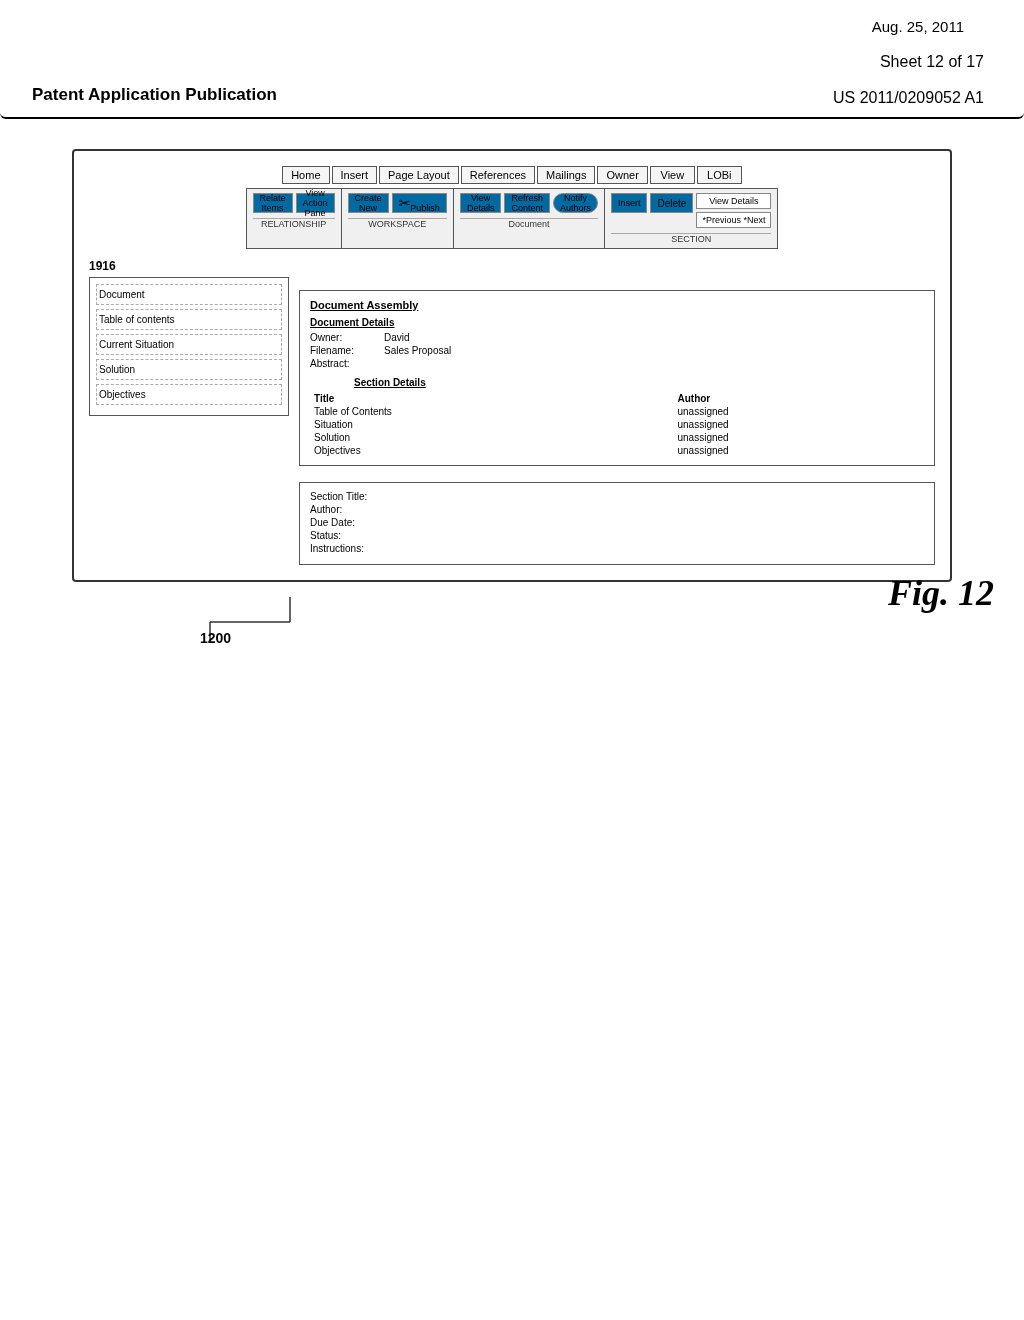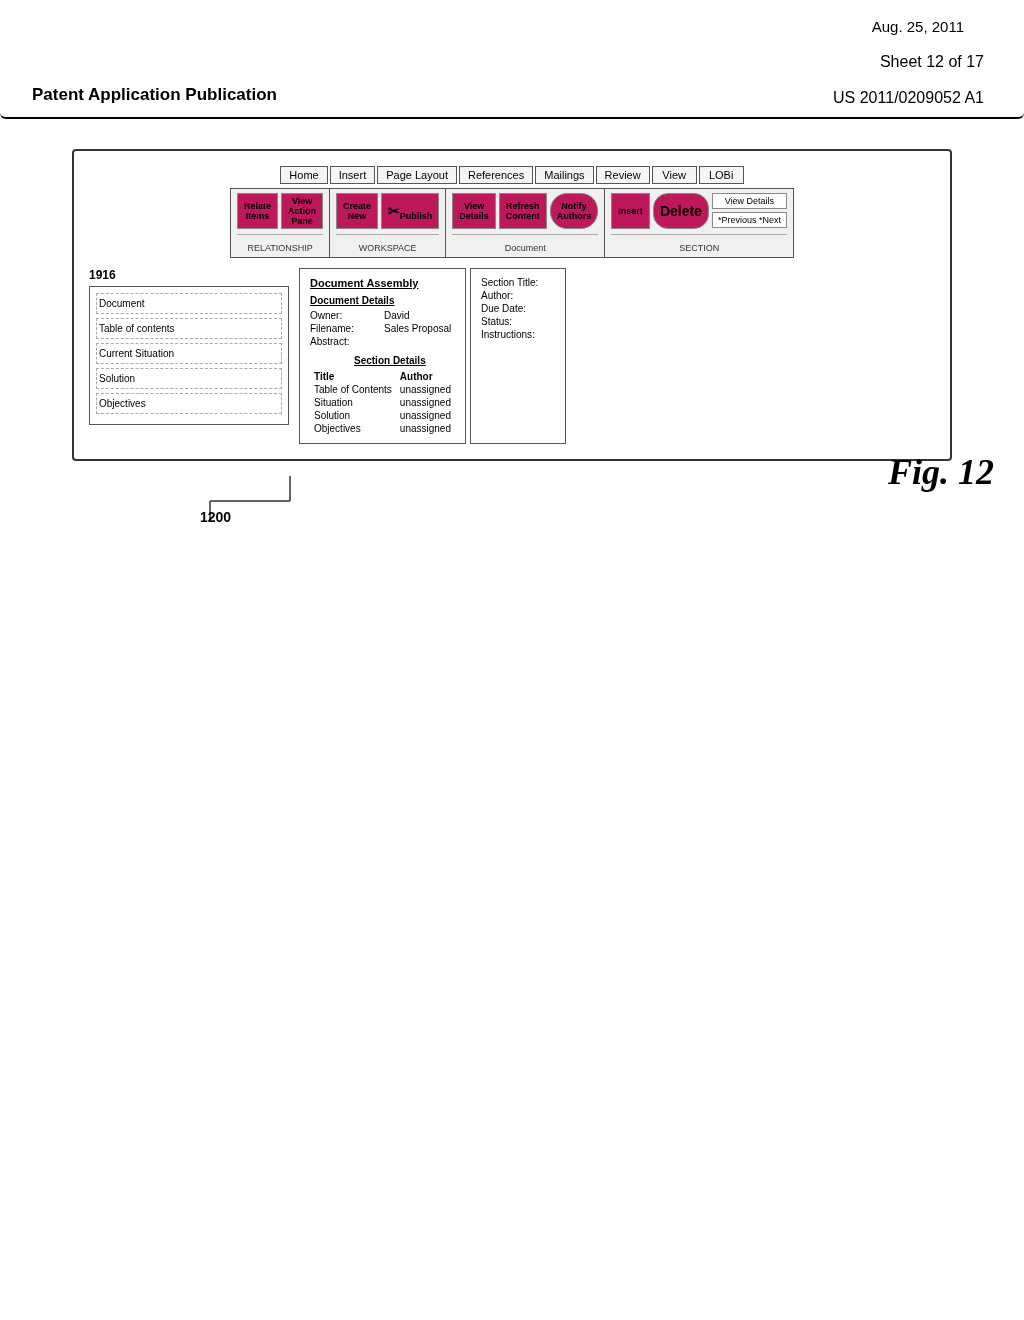--- a/index.html
+++ b/index.html
@@ -106,38 +106,37 @@
       font-size: 9px;
       background: #fff;
       cursor: pointer;
       text-align: center;
       min-width: 28px;
     }
     .ribbon-btn-tall {
       border: 1px solid #888;
       padding: 4px 6px;
       font-size: 9px;
-      background: #be185d;
+      background: #0369a1;
       cursor: pointer;
       text-align: center;
       min-width: 36px;
-      height: 36px;
+      height: 20px;
       display: flex;
       align-items: center;
       justify-content: center;
-      font-weight: bold;
     }
     .ribbon-group-label {
       font-size: 9px;
       color: #333;
       margin-top: 2px;
       text-align: center;
       border-top: 1px solid #aaa;
       width: 100%;
-      padding-top: 8px;
+      padding-top: 0;
     }
 
     
     .content-area {
       display: flex;
       gap: 10px;
       margin-top: 8px;
     }
 
     
@@ -153,22 +152,23 @@
       border: 1px dashed #aaa;
       margin-bottom: 4px;
       font-size: 10px;
       cursor: pointer;
     }
 
     
     .details-panels {
       flex: 1;
       display: flex;
-      flex-direction: row;
-      gap: 4px;
+      flex-direction: column;
+      gap: 16px;
+      margin-top: 31px;
     }
 
     .detail-panel {
       border: 1px solid #555;
       padding: 8px 10px;
       font-size: 10px;
     }
     .detail-panel-title {
       font-weight: bold;
       font-size: 11px;
@@ -242,21 +242,21 @@
   <div class="diagram-outer">
 
     <div class="ribbon-area">
 
       <div class="tabs-row">
         <div class="tab-item">Home</div>
         <div class="tab-item">Insert</div>
         <div class="tab-item">Page Layout</div>
         <div class="tab-item">References</div>
         <div class="tab-item">Mailings</div>
-        <div class="tab-item">Review</div>
+        <div class="tab-item">Owner</div>
         <div class="tab-item">View</div>
         <div class="tab-item">LOBi</div>
       </div>
 
       <div class="ribbon-groups">
 
         <div class="ribbon-group">
           <div class="ribbon-buttons">
             <div class="ribbon-btn-tall" style="font-size:9px; white-space:pre-line; text-align:center;">Relate
 Items</div>
@@ -287,21 +287,21 @@
 Content</div>
             <div class="ribbon-btn-tall" style="font-size:9px; white-space:pre-line; text-align:center;border-radius:17px;">Notify
 Authors</div>
           </div>
           <div class="ribbon-group-label">Document</div>
         </div>
 
         <div class="ribbon-group" style="min-width:130px;">
           <div class="ribbon-buttons">
             <div class="ribbon-btn-tall" style="font-size:9px;">Insert</div>
-            <div class="ribbon-btn-tall" style="font-size:14px;border-radius:15px;">Delete</div>
+            <div class="ribbon-btn-tall" style="font-size:10px;">Delete</div>
             <div style="display:flex; flex-direction:column; gap:3px;">
               <div class="ribbon-btn" style="font-size:9px;">View
 Details</div>
               <div class="ribbon-btn" style="font-size:9px;">*Previous
 *Next</div>
             </div>
           </div>
           <div class="ribbon-group-label">SECTION</div>
         </div>
 

